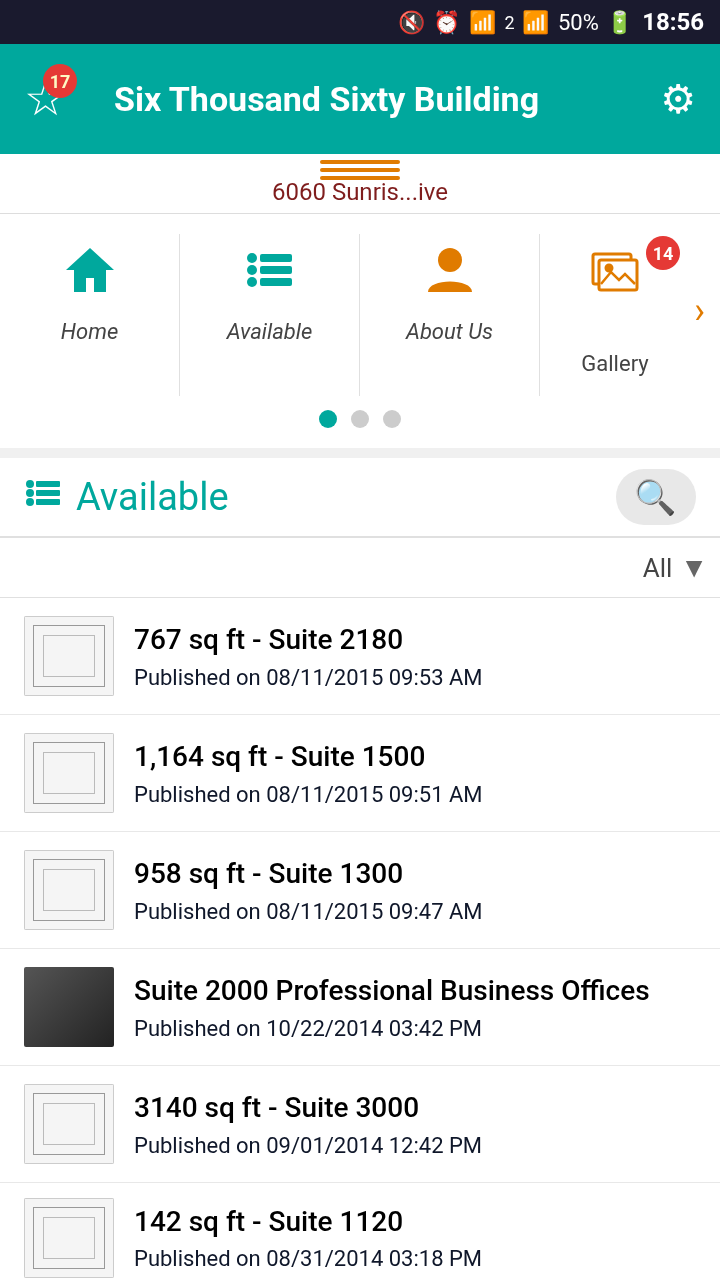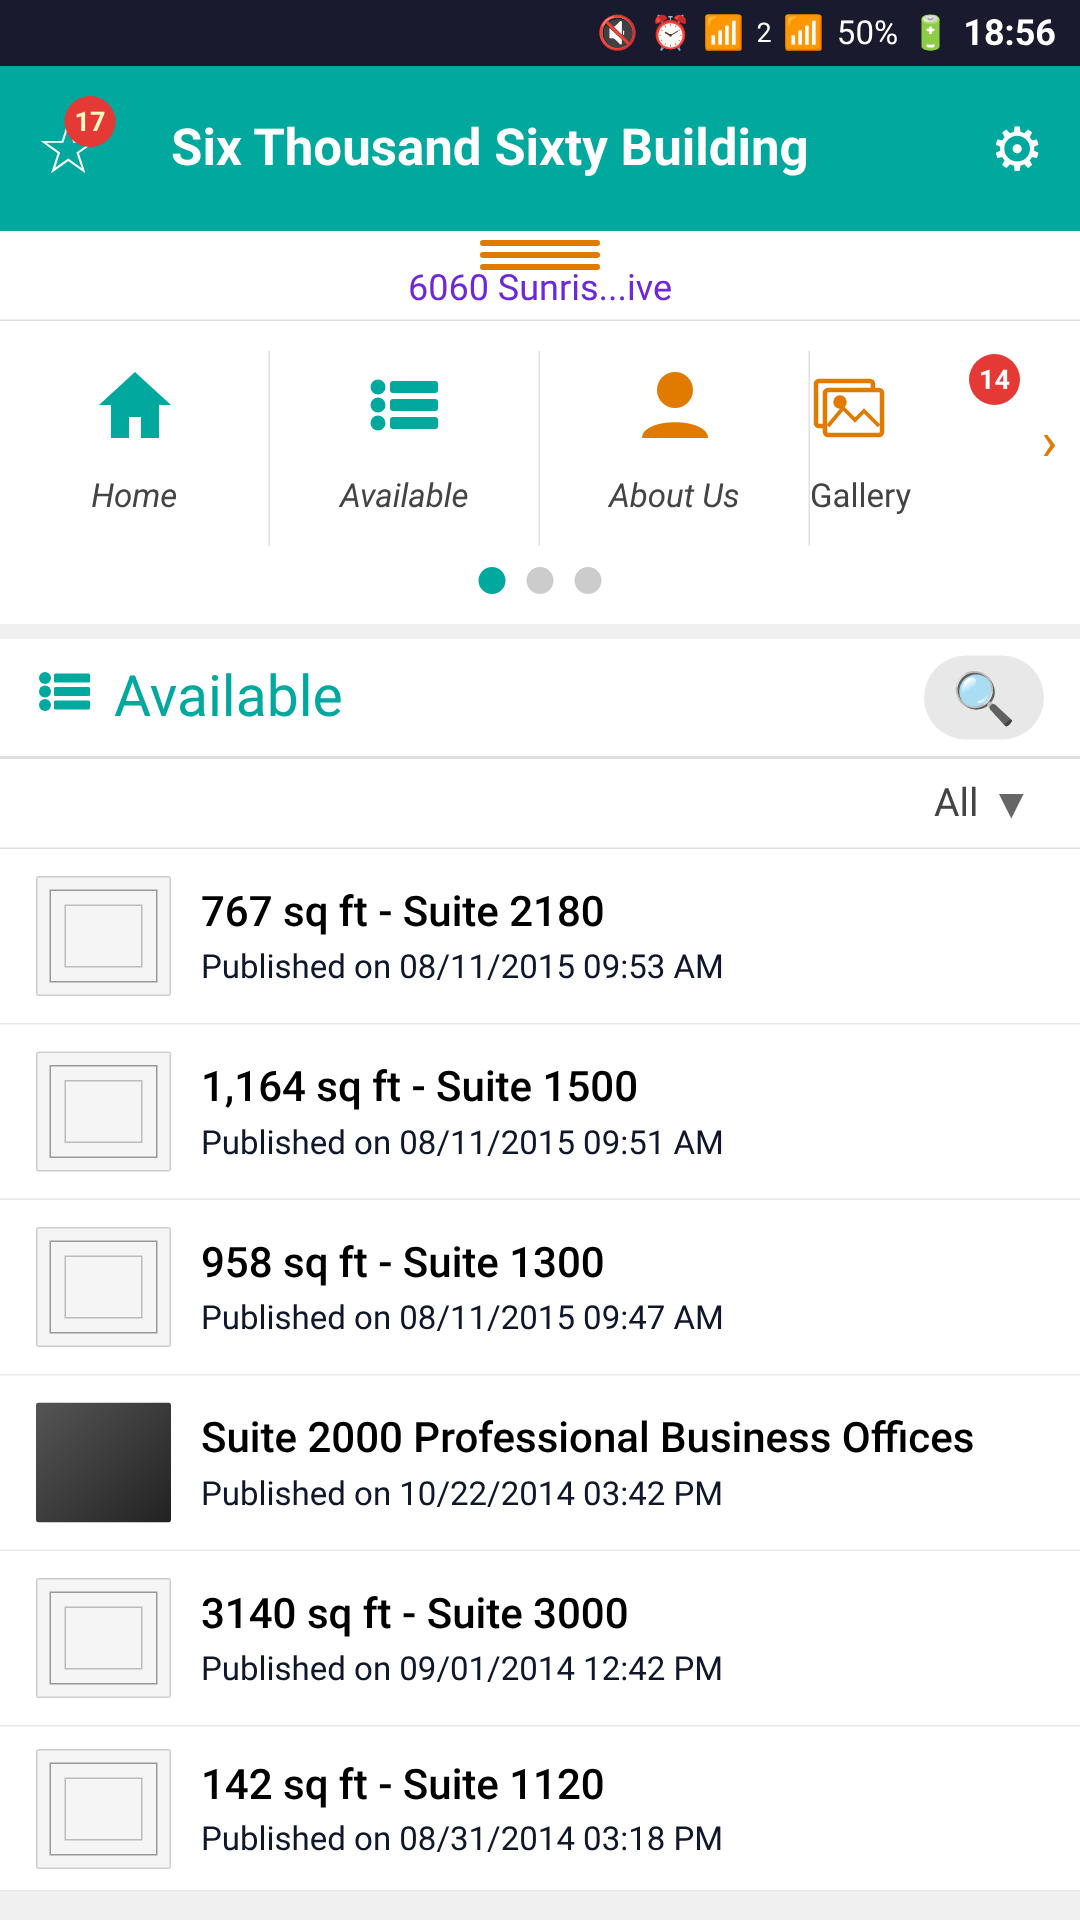--- a/index.html
+++ b/index.html
@@ -79,21 +79,21 @@
     .address-bar {
       background: white;
       height: 60px;
       display: flex;
       align-items: center;
       justify-content: center;
       position: relative;
       border-bottom: 1px solid #ddd;
     }
     .address-bar-text {
-      color: #6d28d9;
+      color: #7f1d1d;
       font-size: 24px;
     }
     .address-bar-handle {
       position: absolute;
       top: 6px;
       left: 50%;
       transform: translateX(-50%);
       display: flex;
       flex-direction: column;
       gap: 4px;
@@ -131,23 +131,24 @@
       font-style: italic;
     }
     .nav-item:first-child {
       border-left: none;
     }
     .nav-item-last {
       position: relative;
       flex: 0 0 150px;
       display: flex;
       flex-direction: column;
-      align-items: flex-start;
+      align-items: center;
       padding: 10px 0 20px 0;
       cursor: pointer;
+      gap: 32px;
     }
     .nav-icon-teal {
       color: #00a89d;
       font-size: 52px;
       margin-bottom: 10px;
     }
     .nav-icon-orange {
       color: #e07b00;
       font-size: 52px;
       margin-bottom: 10px;
@@ -234,21 +235,21 @@
       color: #777;
     }
 
     
     .filter-bar {
       background: white;
       height: 60px;
       display: flex;
       align-items: center;
       justify-content: flex-end;
-      padding: 0 32px;
+      padding: 0 12px;
       border-bottom: 1px solid #e0e0e0;
     }
     .filter-select {
       display: flex;
       align-items: center;
       gap: 8px;
       color: #444;
       font-size: 26px;
       cursor: pointer;
     }

